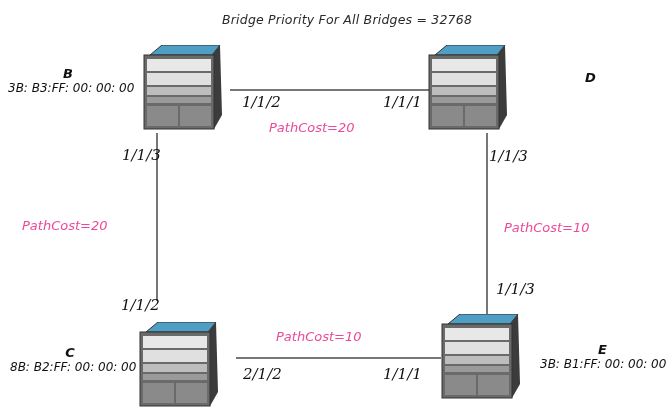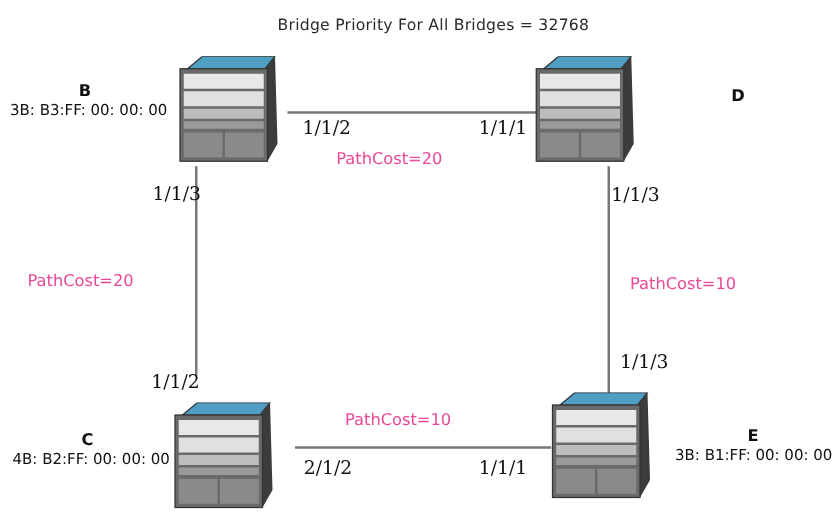--- a/index.html
+++ b/index.html
@@ -1,17 +1,17 @@
 <!DOCTYPE html>
 <html><head>
 <meta charset="utf-8">
 <style>
   html, body { margin:0; padding:0; background:#ffffff; }
   body { width:670px; height:410px; position:relative; overflow:hidden; font-family:"DejaVu Sans", sans-serif; color:#222; }
-  .abs { position:absolute; white-space:nowrap; }
+  .abs { position:absolute; white-space:nowrap;font-style:italic; }
   .title { font-size:12.5px; color:#2a2a2a; letter-spacing:0.2px; }
   .node-letter { font-size:13px; font-weight:bold; color:#111; text-align:center; }
   .node-mac { font-size:12px; color:#111; text-align:center; }
   .port { font-family:"DejaVu Serif", serif; font-size:15px; color:#111;text-align:center; }
   .cost { font-size:13px; color:#ec4899; }
   .link { position:absolute; background:#777; }
   .sw { position:absolute; width:82px; height:86px; }
 </style>
 </head>
 <body>
@@ -70,21 +70,21 @@
 
 <div class="abs" style="left:8px; top:66px; width:120px;">
   <div class="node-letter">B</div>
   <div class="node-mac">3B: B3:FF: 00: 00: 00</div>
 </div>
 <div class="abs" style="left:528px; top:70px; width:125px;">
   <div class="node-letter">D</div>
 </div>
 <div class="abs" style="left:10px; top:345px; width:120px;">
   <div class="node-letter">C</div>
-  <div class="node-mac">4B: B2:FF: 00: 00: 00</div>
+  <div class="node-mac">8B: B2:FF: 00: 00: 00</div>
 </div>
 <div class="abs" style="left:540px; top:342px; width:125px;">
   <div class="node-letter">E</div>
   <div class="node-mac">3B: B1:FF: 00: 00: 00</div>
 </div>
 
 <div class="abs port" style="left:242px; top:93px;">1/1/2</div>
 <div class="abs port" style="left:383px; top:93px;">1/1/1</div>
 <div class="abs port" style="left:122px; top:146px;">1/1/3</div>
 <div class="abs port" style="left:121px; top:296px;">1/1/2</div>

